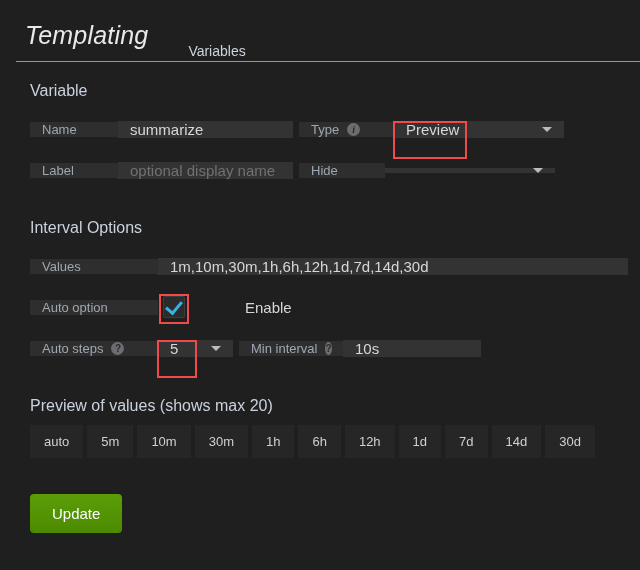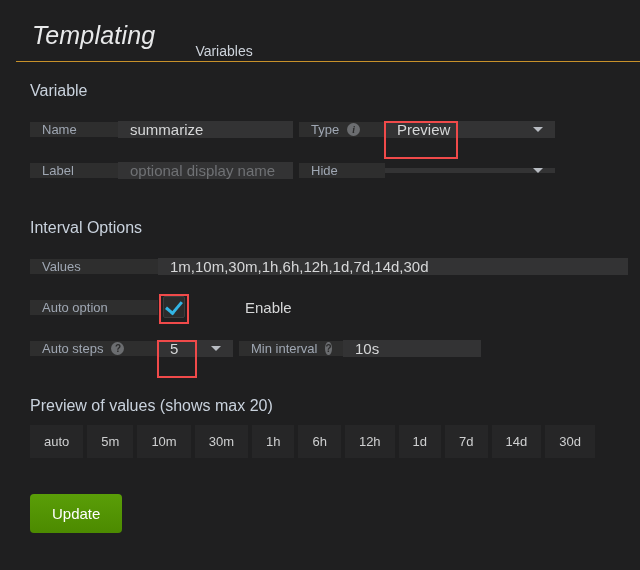--- a/index.html
+++ b/index.html
@@ -13,21 +13,21 @@
     overflow: hidden;
     font-family: "Liberation Sans", sans-serif;
     color: #d8d9da;
     position: relative;
   }
 
   
   .header {
     position: relative;
     height: 62px;
-    padding-left: 16px;
+    padding-left: 9px;
     box-sizing: border-box;
     display: flex;
     align-items: flex-end;
   }
   .header-underline {
     position: absolute;
     left: 16px;
     right: 0;
     bottom: 0;
     height: 1px;
@@ -226,21 +226,21 @@
 
 <div class="content">
 
   
   <div class="section-heading">Variable</div>
 
   <div class="row">
     <div class="cell-label" style="width:88px">Name</div>
     <div class="cell-input" style="width:175px;position:relative;">summarize</div>
     <div class="gap"></div>
-    <div class="cell-label" style="width:86px">
+    <div class="cell-label" style="width:95px">
       <span>Type</span>
       <span class="info-icon">i</span>
     </div>
     <div class="cell-input" style="width:170px;position:relative;">
       <span>Preview</span>
       <span class="caret"></span>
       <div class="redbox" style="left:-1px;top:0;width:74px;height:38px;"></div>
     </div>
   </div>
 

